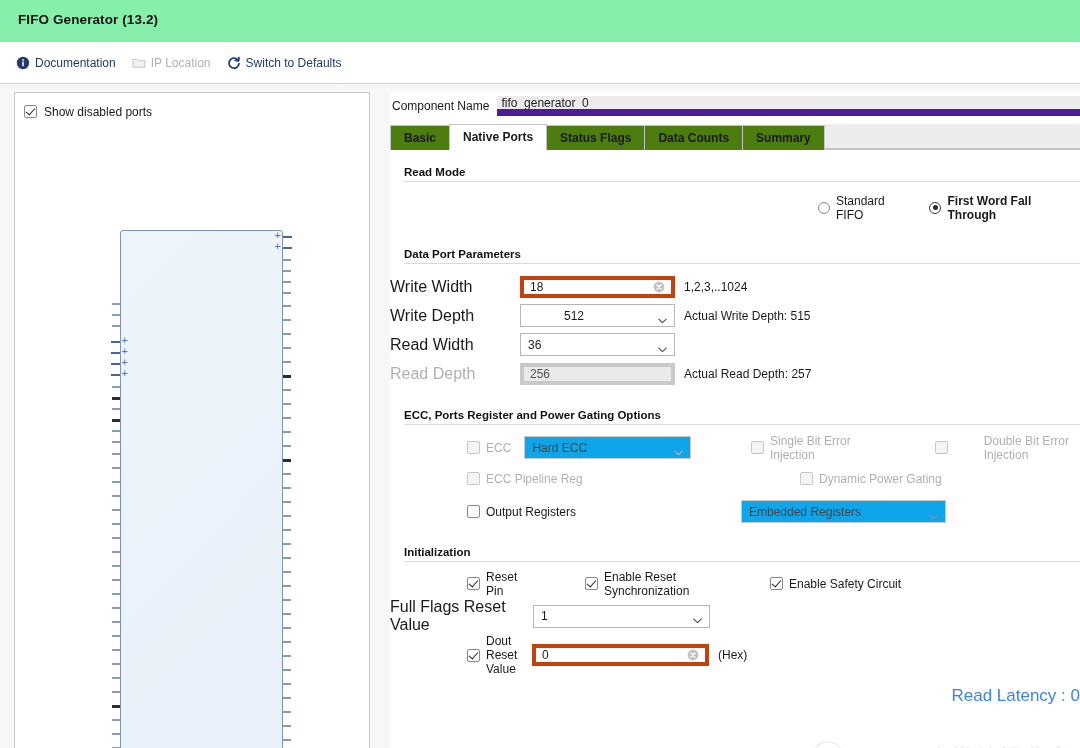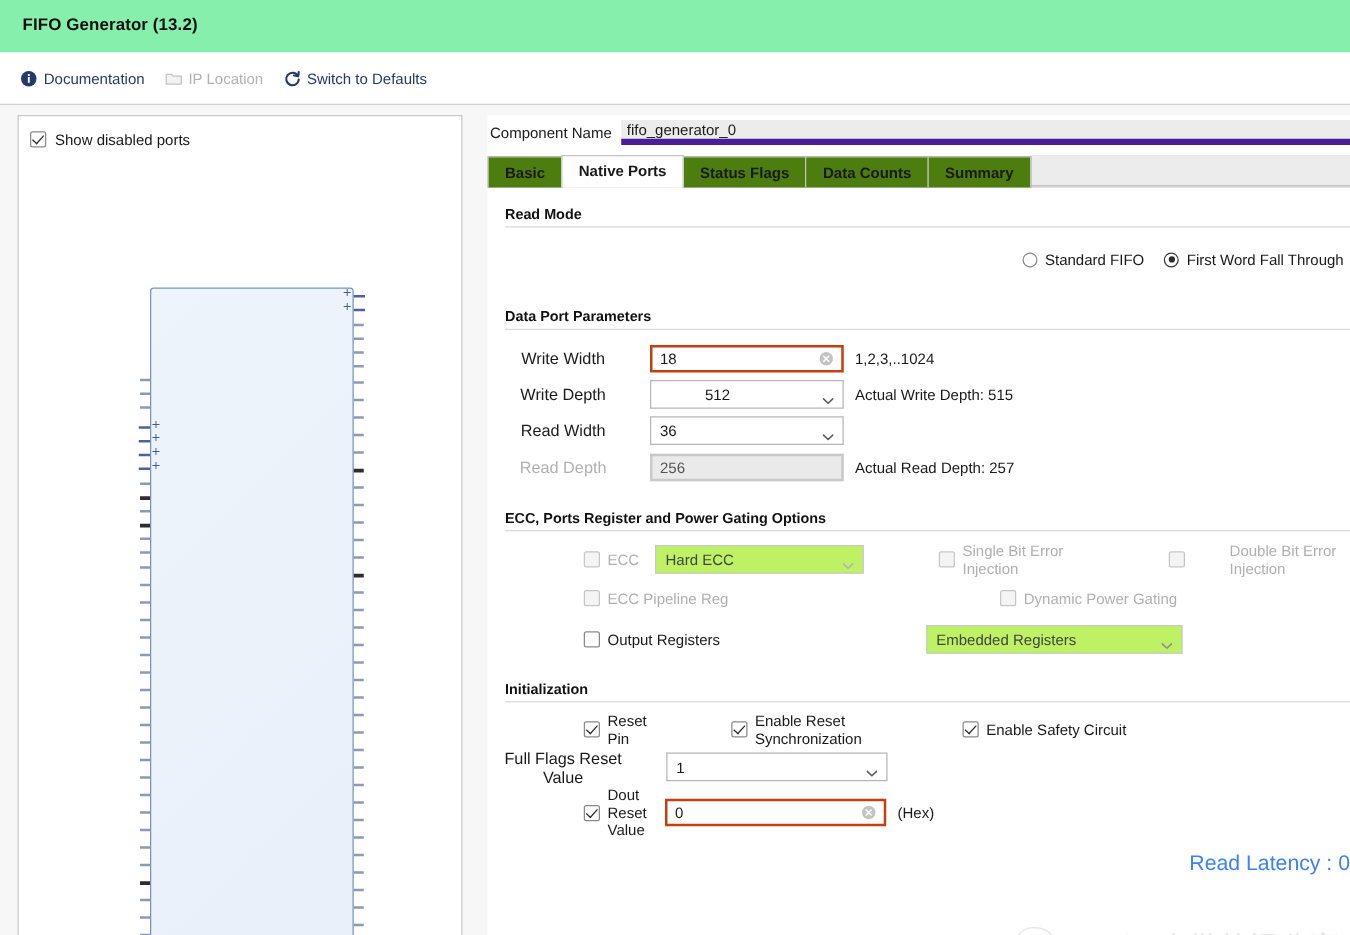--- a/index.html
+++ b/index.html
@@ -140,21 +140,21 @@
     height: 28px;
     padding-left: 2px;
     gap: 8px;
   }
   #component-label { font-size: 12px; color: #1a1a1a; }
   #component-input {
     flex: 1;
     height: 20px;
     background: #ececec;
     border: none;
-    border-bottom: 5px solid #4c1d95;
+    border-bottom: 7px solid #4c1d95;
     font-family: "Liberation Sans", sans-serif;
     font-size: 12px;
     color: #1a1a1a;
     padding: 0 4px;
     margin-right: 0px;
     outline: none;
   }
 
   
   #tabs {
@@ -211,30 +211,30 @@
     margin-right: 0px;
   }
 
   .row {
     display: flex;
     align-items: center;
     min-height: 29px;
   }
   .lbl-right {
     width: 130px;
-    text-align: center;
+    text-align: left;
     padding-right: 9px;
-    font-size: 13px;
+    font-size: 16px;
     color: #1a1a1a;
   }
   .lbl-right.dis { color: #b0b0b0; }
 
   .txtfield {
     height: 22px;
-    border: 2px solid #c2410c;
+    border: 4px solid #c2410c;
     background: #ffffff;
     display: flex;
     align-items: center;
     padding: 0 6px;
     font-size: 12px;
     color: #1a1a1a;
     position: relative;
   }
   .txtfield.dis { background: #eaeaea; border-color: #c9c9c9; color: #555; }
   .clear-ico {
@@ -251,21 +251,21 @@
     background: #ffffff;
     display: flex;
     align-items: center;
     justify-content: space-between;
     padding: 0 7px 0 7px;
     font-size: 12px;
     color: #1a1a1a;
     cursor: pointer;
   }
   .combo.dis {
-    background: #bef264;
+    background: #0ea5e9;
     border-color: #c9c9c9;
     color: #444;
     cursor: default;
   }
   .chev {
     width: 9px; height: 6px;
     flex: 0 0 9px;
   }
 
   .hint {
@@ -491,21 +491,21 @@
         <div class="section-rule"></div>
 
         <div class="row" style="padding-left:14px; margin-top:11px;">
           <div style="width:18px"></div>
           <div class="cbrow" style="margin-left:400px;"></div>
         </div>
         <div class="row" style="margin-top:-29px; padding-left:428px;">
           <span class="radio"></span>
           <span style="margin-left:6px;">Standard FIFO</span>
           <span class="radio sel" style="margin-left:16px;"></span>
-          <span style="margin-left:6px;">First Word Fall Through</span>
+          <span style="margin-left:6px;font-weight:bold;">First Word Fall Through</span>
         </div>
       </div>
 
       <div class="section" style="margin-top:26px;">
         <div class="section-title">Data Port Parameters</div>
         <div class="section-rule"></div>
 
         <div class="row" style="margin-top:8px;">
           <span class="lbl-right">Write Width</span>
           <div class="txtfield" style="width:155px;">

